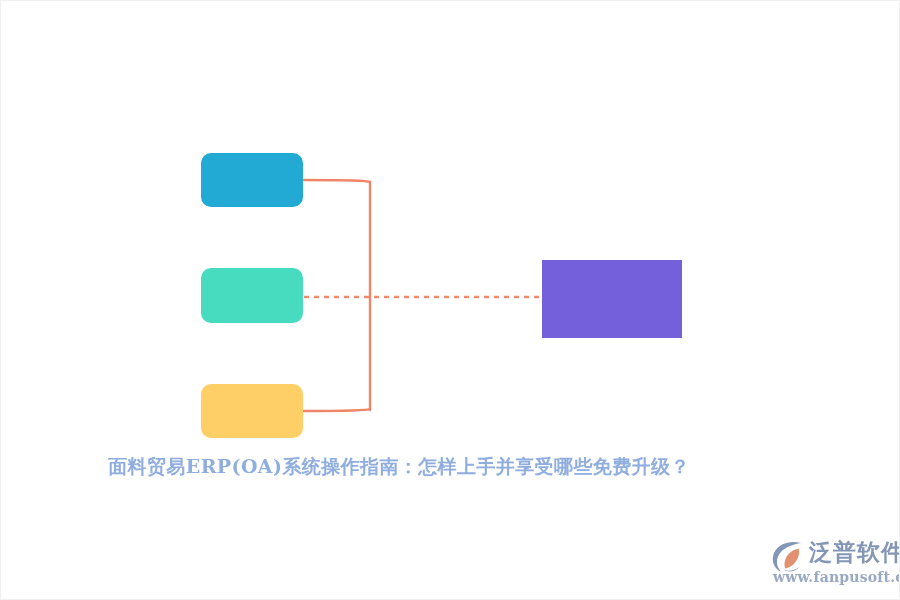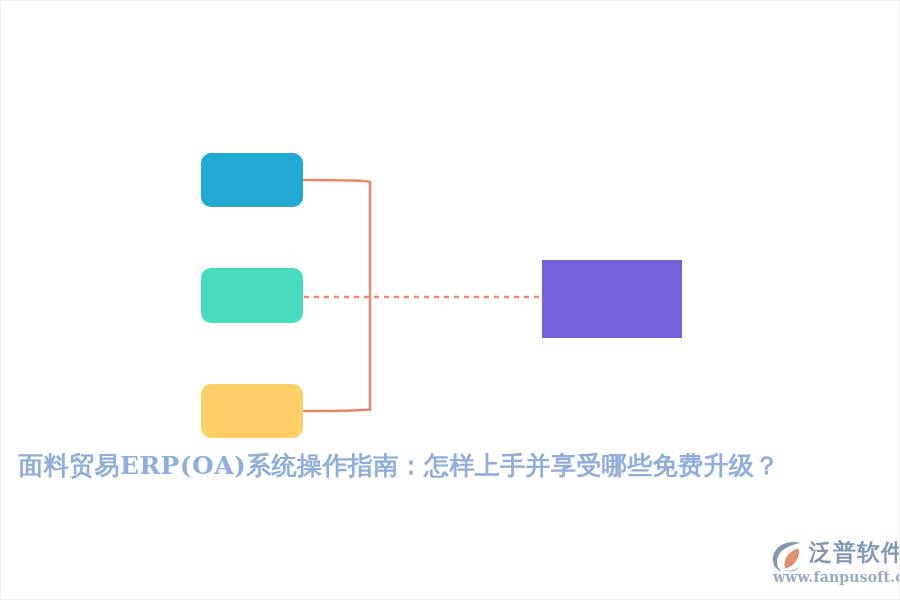--- a/index.html
+++ b/index.html
@@ -40,21 +40,21 @@
   .node-sharp   { border-radius: 0; }
 
   
   #title {
     position: absolute;
     left: 0;
     top: 448px;
     width: 796px;
     text-align: center;
     font-family: "DejaVu Serif", "Liberation Serif", serif;
-    font-size: 25px;
+    font-size: 19px;
     font-weight: 700;
     letter-spacing: 0.4px;
     color: #8fadde;
     white-space: nowrap;
     line-height: 34px;
   }
 
   
   #logo {
     position: absolute;

